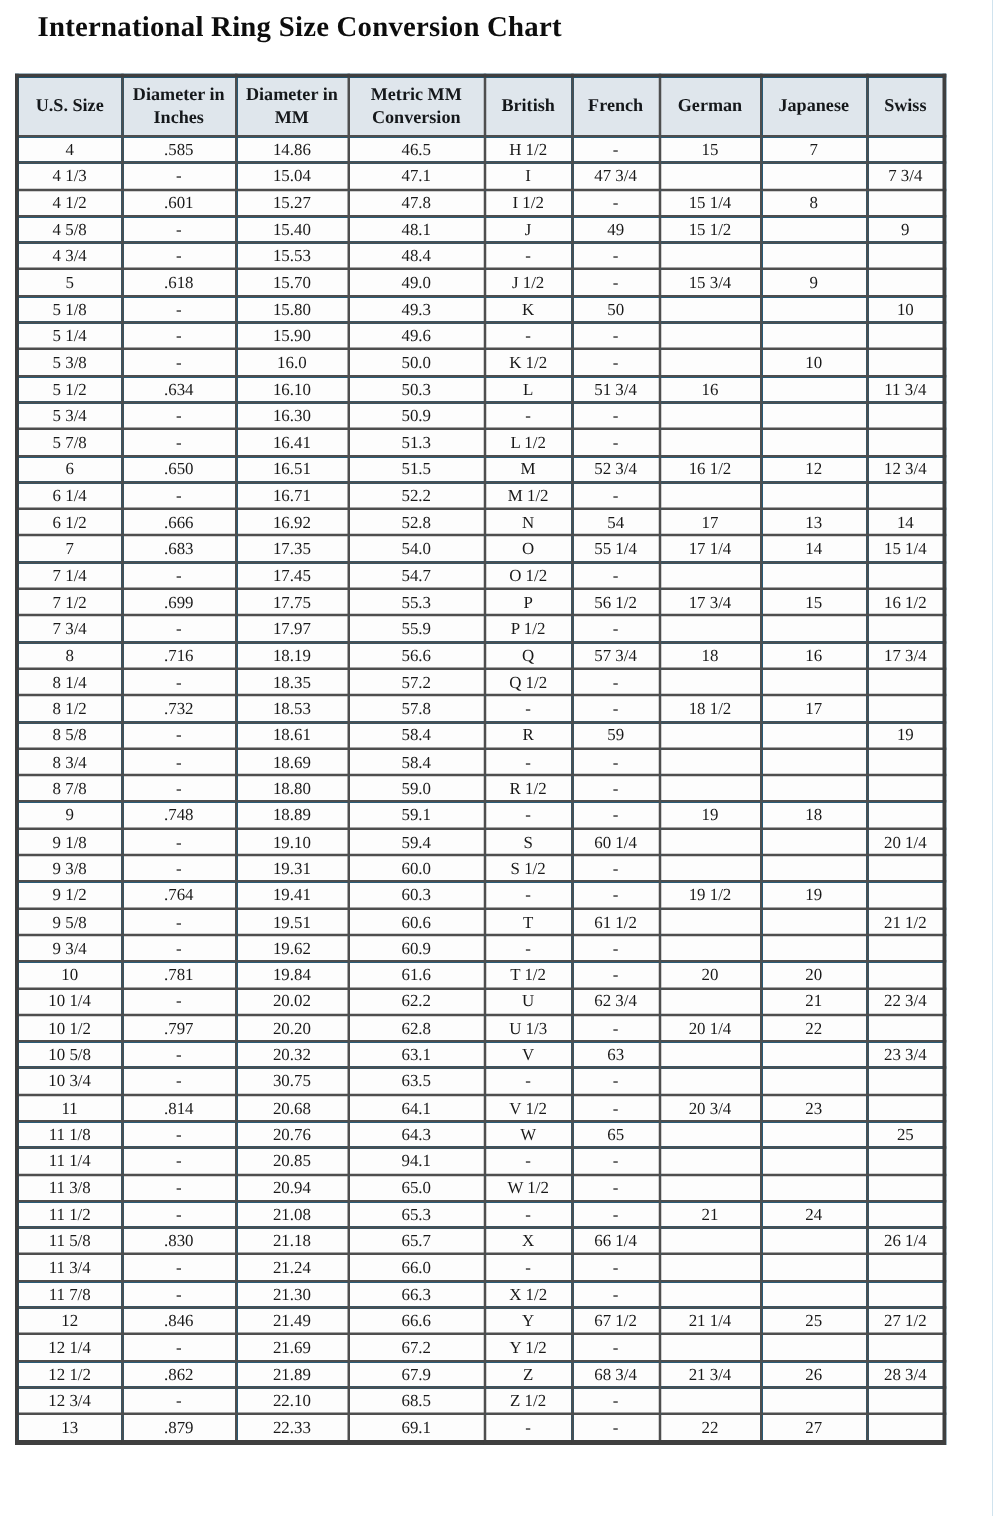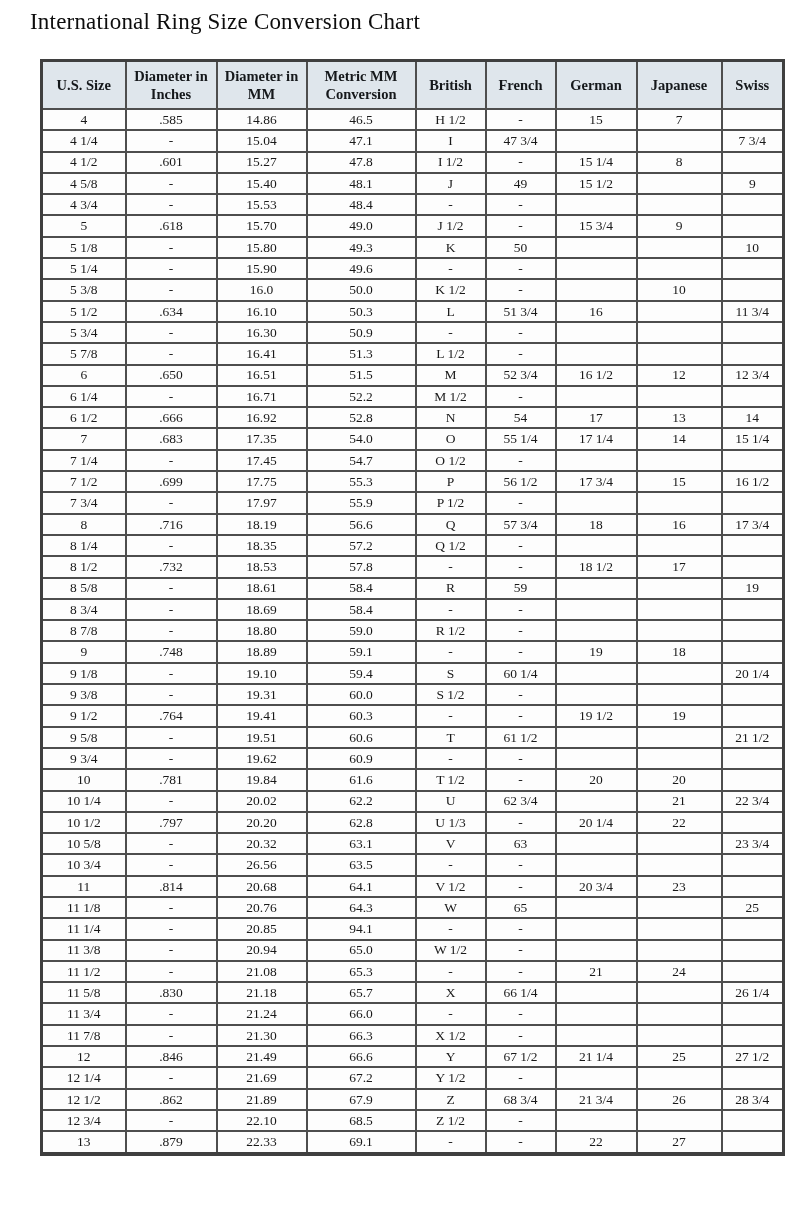--- a/index.html
+++ b/index.html
@@ -12,30 +12,30 @@
   }
   .page {
     width: 794px;
     height: 1213px;
     overflow: hidden;
     background: #ffffff;
   }
   .page-title {
     margin: 9px 0 0 30px;
     font-size: 23px;
-    font-weight: normal;
+    font-weight: bold;
     color: #0d0d0d;
     letter-spacing: 0.2px;
     font-family: "Liberation Serif", serif;
   }
   table.ring-table {
     border-collapse: collapse;
     table-layout: fixed;
     width: 742px;
-    margin: 24px 0 0 40px;
+    margin: 24px 0 0 12px;
     border: 3px solid #3f3f3f;
     border-bottom-width: 4px;
     background: #0369a1;
   }
   table.ring-table th,
   table.ring-table td {
     border: 2px solid #4e4e4e;
     text-align: center;
     vertical-align: middle;
     overflow: hidden;
@@ -106,21 +106,21 @@
           <td>.585</td>
           <td>14.86</td>
           <td>46.5</td>
           <td>H 1/2</td>
           <td>-</td>
           <td>15</td>
           <td>7</td>
           <td></td>
         </tr>
         <tr>
-          <td>4 1/4</td>
+          <td>4 1/3</td>
           <td>-</td>
           <td>15.04</td>
           <td>47.1</td>
           <td>I</td>
           <td>47 3/4</td>
           <td></td>
           <td></td>
           <td>7 3/4</td>
         </tr>
         <tr>
@@ -482,21 +482,21 @@
           <td>63.1</td>
           <td>V</td>
           <td>63</td>
           <td></td>
           <td></td>
           <td>23 3/4</td>
         </tr>
         <tr>
           <td>10 3/4</td>
           <td>-</td>
-          <td>26.56</td>
+          <td>30.75</td>
           <td>63.5</td>
           <td>-</td>
           <td>-</td>
           <td></td>
           <td></td>
           <td></td>
         </tr>
         <tr>
           <td>11</td>
           <td>.814</td>

